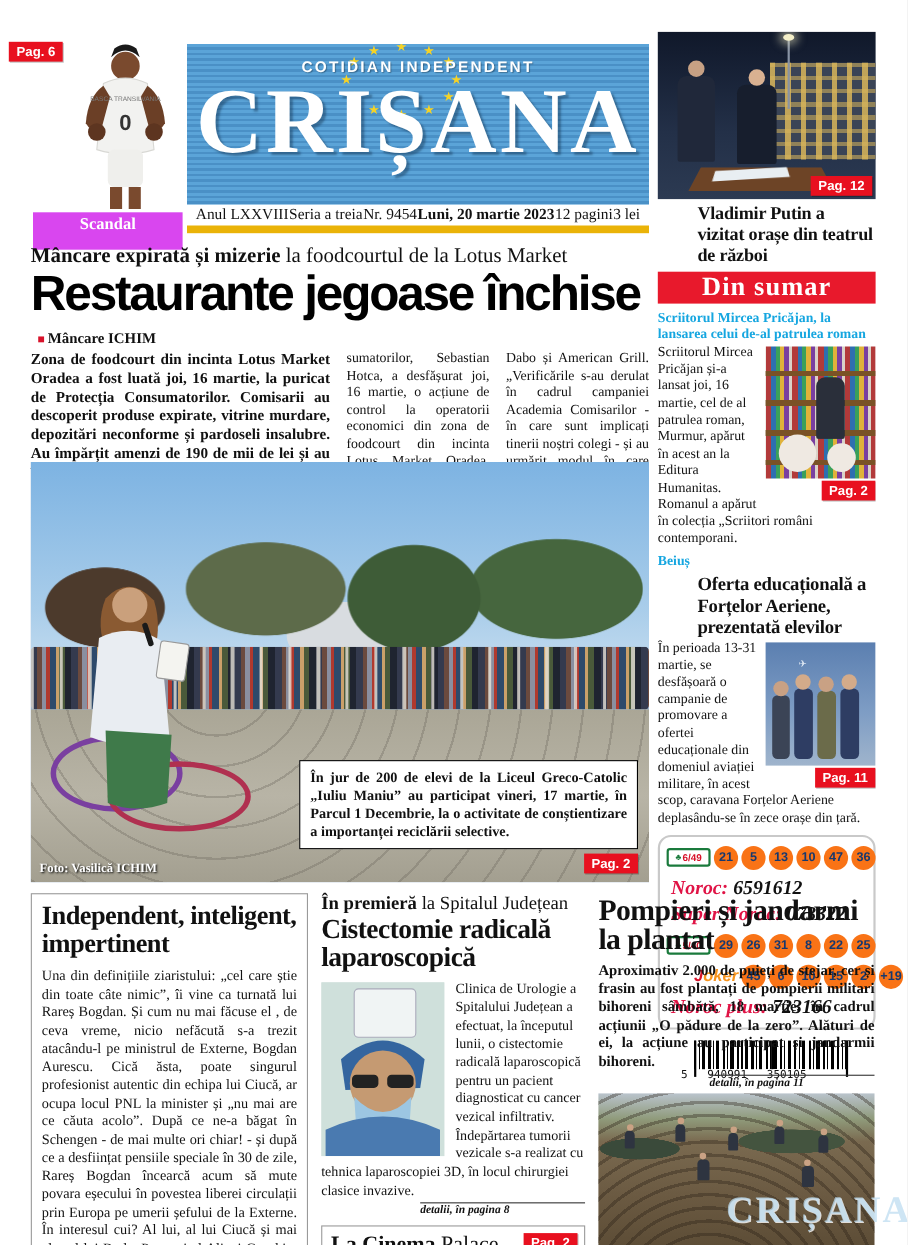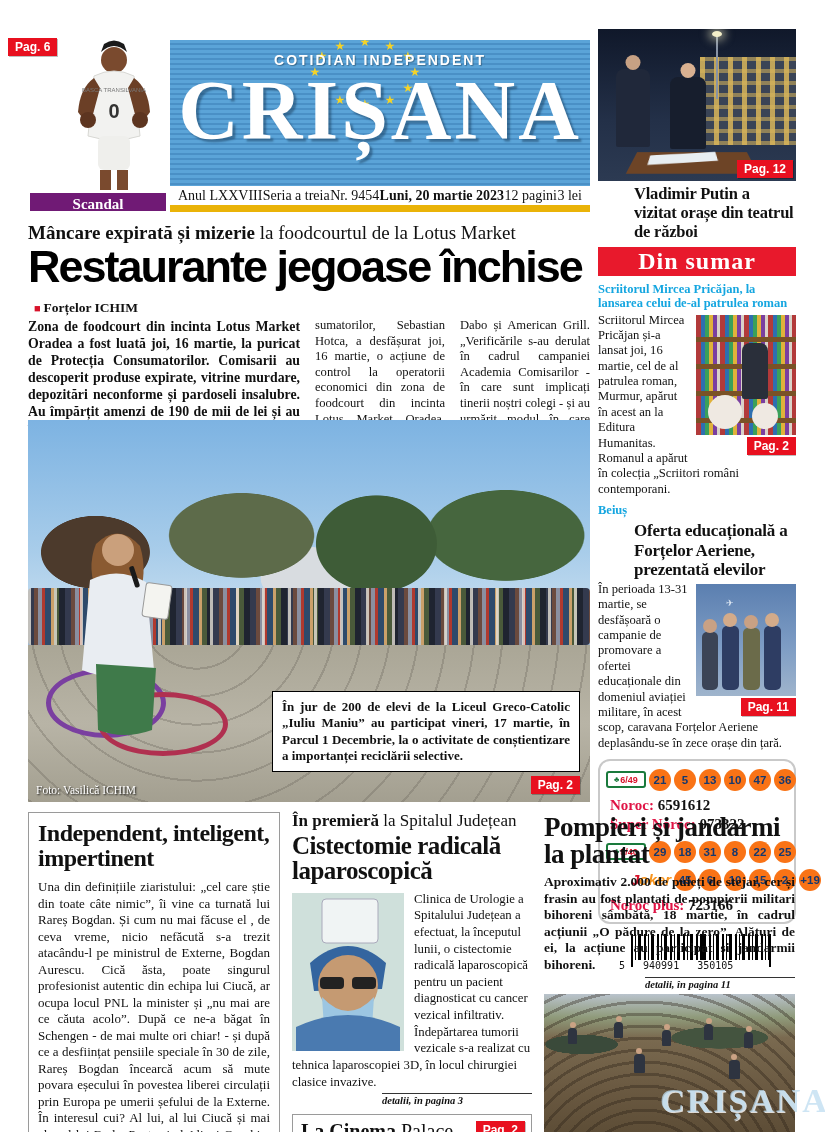--- a/index.html
+++ b/index.html
@@ -16,21 +16,21 @@
     display:inline-block; background:#e8101f; color:#fff;
     font-family:"Liberation Sans", sans-serif; font-weight:bold;
     font-size:12px; padding:2px 7px; line-height:1.2;
     box-shadow:1px 1px 0 rgba(0,0,0,.25);
   }
 
   
   #pag6 { left:8px; top:38px; }
   #player-photo { left:58px; top:40px; width:112px; height:152px; }
   #scandal-band {
-    left:30px; top:193px; width:136px; height:18px; background:#701a75;
+    left:30px; top:193px; width:136px; height:34px; background:#d946ef;
     color:#fff; font-weight:bold; font-size:15px; text-align:center; line-height:22px;
   }
 
   
   #masthead {
     left:170px; top:40px; width:420px; height:146px;
     background:repeating-linear-gradient(180deg,#5ba4d8 0 3px,#4a90c6 3px 5px);
     overflow:hidden;
   }
   #tagline {
@@ -108,21 +108,21 @@
   .joker-logo {
     flex:0 0 40px; color:#f7941d; font-family:"Liberation Sans", sans-serif;
     font-weight:bold; font-style:italic; font-size:15px; text-align:center;margin-left:25px;
   }
   .joker-logo .jdot { color:#d8122a; }
   .ball {
     width:22px; height:22px; border-radius:50%; background:#f97316; color:#16386e;
     font-family:"Liberation Sans", sans-serif; font-weight:bold; font-size:11.5px;
     display:flex; align-items:center; justify-content:center; flex:0 0 22px;
   }
-  .noroc-line { font-weight:bold; font-size:15px; margin:2px 0 2px 4px; }
+  .noroc-line { font-weight:bold; font-size:18px; margin:2px 0 2px 4px;font-style:italic; }
   .noroc-line .lbl { color:#e01345; }
   .lot-gap { height:6px; }
 
   
   #barcode { margin:10px auto 0 auto; width:160px; position:relative; height:42px; }
   .bc-bars {
     position:absolute; left:14px; top:0; width:140px; height:26px;
     background:repeating-linear-gradient(90deg,#000 0 2px,#fff 2px 4px,#000 4px 5px,#fff 5px 7px,#000 7px 10px,#fff 10px 13px);
   }
   .bc-guard { position:absolute; top:0; width:2px; height:33px; background:#000; }
@@ -173,21 +173,21 @@
       repeating-radial-gradient(circle at 30% -20%, transparent 0 26px, rgba(110,105,95,.35) 26px 28px),
       linear-gradient(180deg,#aaa696 0%,#b8b4a6 50%,#a39f90 100%);
   }
   #speaker-fig { position:absolute; left:28px; bottom:58px; }
   #caption-box {
     position:absolute; right:10px; bottom:30px; width:308px; background:#fff;
     border:1px solid #000; padding:7px 9px; font-weight:bold; font-size:13px;
     line-height:1.25; text-align:justify;
   }
   #caption-badge { position:absolute; right:10px; bottom:8px; }
-  #photo-credit { position:absolute; left:8px; bottom:6px; color:#fff; font-weight:normal; font-size:11.5px; text-shadow:1px 1px 2px #000; }
+  #photo-credit { position:absolute; left:8px; bottom:6px; color:#fff; font-weight:bold; font-size:11.5px; text-shadow:1px 1px 2px #000; }
   .ring { position:absolute; border-radius:50%; }
 
   
   #bottom { left:28px; top:812px; width:767px; display:grid; grid-template-columns:252px 240px 251px; column-gap:12px; }
   #editorial { border:1px solid #9a9a9a; padding:8px 9px 6px 9px; }
   #editorial h2 { font-size:24px; line-height:1.05; letter-spacing:-0.5px; margin-bottom:8px; }
   #editorial .news-text { font-size:13px; line-height:1.27; }
   .kicker-line { font-size:17px; line-height:1.1; }
   .kicker-line b { font-weight:bold; }
   #cist h2 { font-size:25px; line-height:1.0; letter-spacing:-0.5px; margin:2px 0 8px 0; }
@@ -332,21 +332,21 @@
       </div>
       <div class="noroc-line"><span class="lbl">Noroc:</span> <span>6591612</span></div>
       <div class="noroc-line"><span class="lbl">Super Noroc:</span> <span>073322</span></div>
       <div class="lot-gap"></div>
       <div class="lot-row">
         <span class="lot-logo">
             <span class="leaf">♣</span>
             <span>5/40</span>
           </span>
         <span class="ball">29</span>
-        <span class="ball">18</span>
+        <span class="ball">26</span>
         <span class="ball">31</span>
         <span class="ball">8</span>
         <span class="ball">22</span>
         <span class="ball">25</span>
       </div>
       <div class="lot-row">
         <span class="joker-logo"><span class="jdot">J</span><span>oker</span></span>
         <span class="ball">45</span>
         <span class="ball">6</span>
         <span class="ball">10</span>
@@ -367,21 +367,21 @@
         <span>940991</span>
         <span>350105</span>
       </div>
     </div>
   </div>
 
   <div id="headline-main" class="abs">Restaurante jegoase închise</div>
   <div id="kicker-main" class="abs">
     <b>Mâncare expirată și mizerie</b><span> la foodcourtul de la Lotus Market</span>
   </div>
-  <div id="byline" class="abs">Forțelor ICHIM</div>
+  <div id="byline" class="abs">Mâncare ICHIM</div>
 
   <div id="lead-grid" class="abs">
     <div>
       <div class="lead-para">Zona de foodcourt din incinta Lotus Market Oradea a fost luată joi, 16 martie, la puricat de Protecția Consumatorilor. Comisarii au descoperit produse expirate, vitrine murdare, depozitări neconforme și pardoseli insalubre. Au împărțit amenzi de 190 de mii de lei și au închis temporar 5 restaurante.</div>
       <div class="lead-subcols">
         <div class="news-text">Comisariatul Regional pentru Protecția Consumatorilor Regiunea Nord-Vest (CRPC RNV) Cluj</div>
         <div class="news-text">prin CJPC Bihor, sub coordonarea vicepreședintelui Autorității Naționale pentru Protecția Con-</div>
       </div>
     </div>
     <div class="news-text">sumatorilor, Sebastian Hotca, a desfășurat joi, 16 martie, o acțiune de control la operatorii economici din zona de foodcourt din incinta Lotus Market Oradea,  respectiv la Mesopotamia, Restaurant WEI, Tratoria 5 Minuti, Lara Delice, Noodle Pack, Saint Jaques SRL, KFC,</div>
@@ -431,21 +431,21 @@
             <rect x="30" y="6" width="56" height="44" rx="4" fill="#f0f4f4" stroke="#aab"></rect>
             <path d="M18 70 q38 -34 76 0 l-4 26 l-68 2 z" fill="#34659f"></path>
             <circle cx="56" cy="92" r="30" fill="#c59a72"></circle>
             <rect x="28" y="84" width="24" height="12" rx="4" fill="#222"></rect>
             <rect x="60" y="84" width="24" height="12" rx="4" fill="#222"></rect>
             <path d="M30 104 q26 28 52 0 l-2 30 q-24 16 -48 0 z" fill="#9cc6e2"></path>
             <path d="M4 134 q52 -24 104 0 l0 24 l-104 0 z" fill="#4a7ab0"></path>
           </svg>
         </div>
         <div class="news-text">Clinica de Urologie a Spitalului Județean a efectuat, la începutul lunii, o cistectomie radicală laparoscopică pentru un pacient diagnosticat cu cancer vezical infiltrativ. Îndepărtarea tumorii vezicale s-a realizat cu tehnica laparoscopiei 3D, în locul chirurgiei clasice invazive.</div>
-        <span class="cont-line" style="border-top-width:1px; width:150px; margin-left:auto;">detalii, în pagina 3</span>
+        <span class="cont-line" style="border-top-width:1px; width:150px; margin-left:auto;">detalii, în pagina 8</span>
       </div>
       <div id="cinema-box">
         <span class="pag-badge">Pag. 2</span>
         <div class="kicker-line">
           <b>La Cinema</b><span> Palace</span>
         </div>
 
       </div>
     </div>
 

